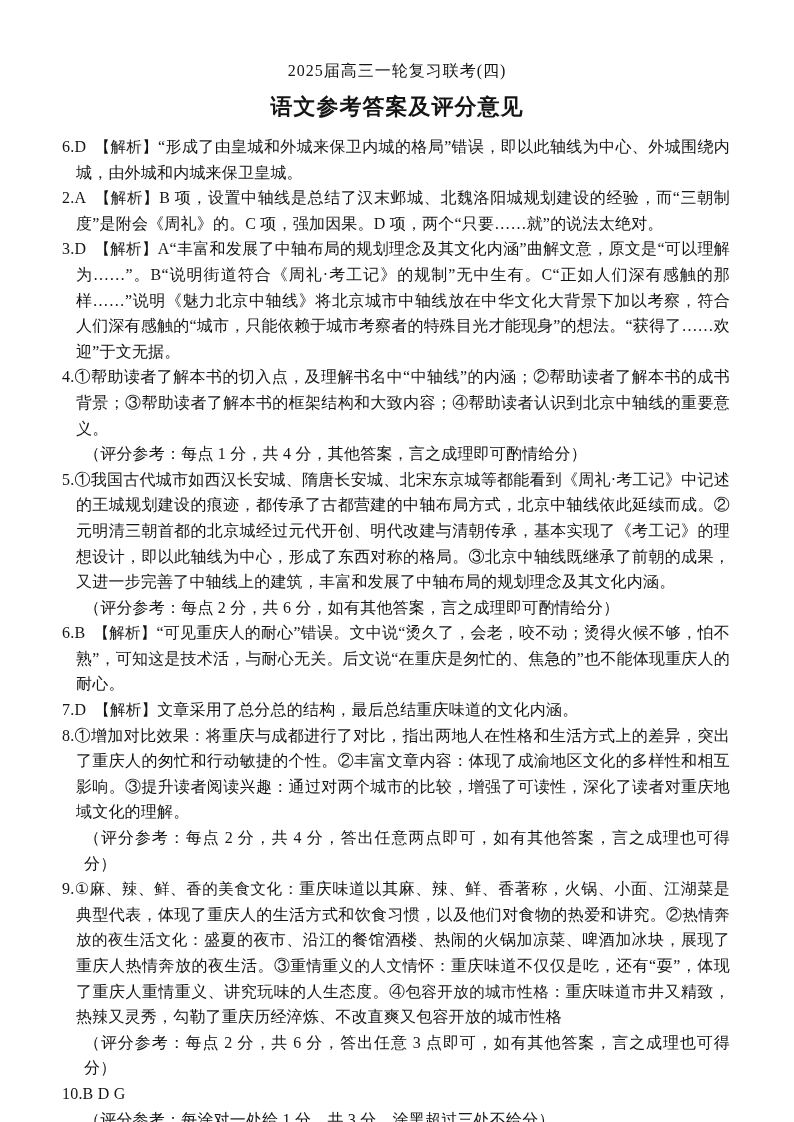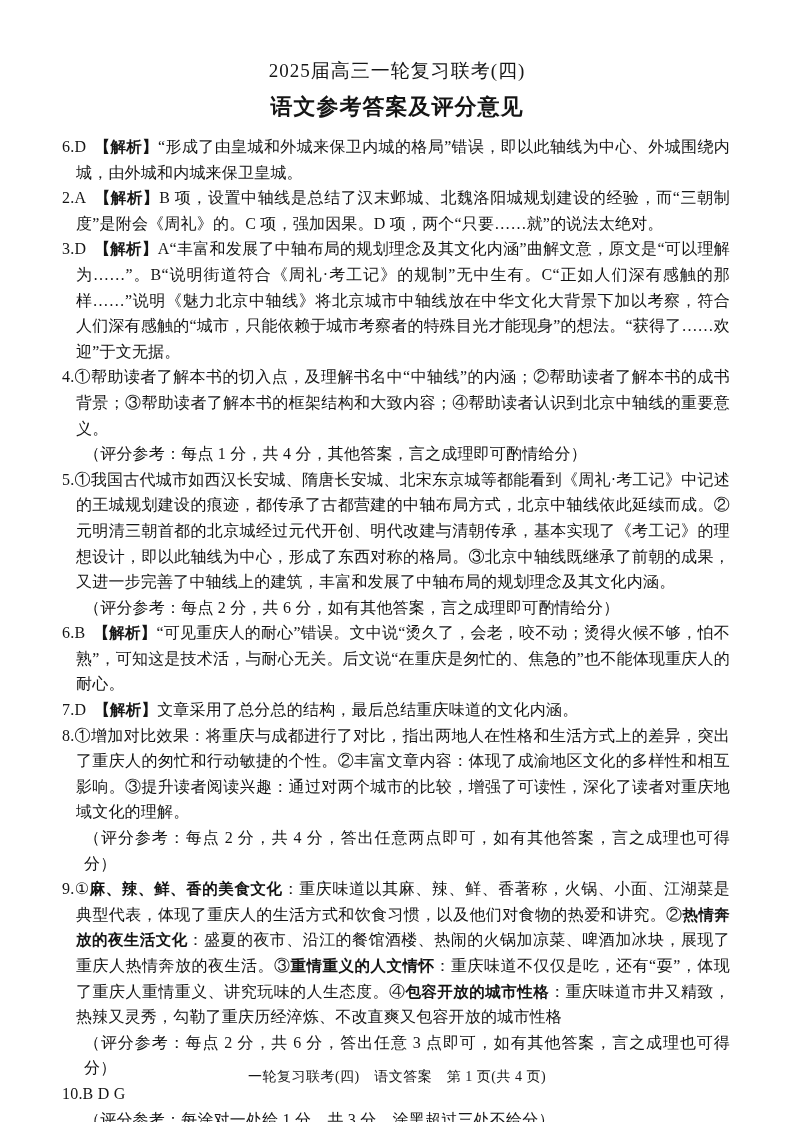--- a/index.html
+++ b/index.html
@@ -14,21 +14,21 @@
     margin: 0 auto;
     background: #ffffff;
     box-sizing: border-box;
     padding: 58px 62px 0 62px;
     font-family: "Liberation Serif", "DejaVu Serif", serif;
     color: #151515;
     overflow: hidden;
   }
   .title {
     text-align: center;
-    font-size: 19px;
+    font-size: 16px;
     letter-spacing: 1px;
     line-height: 26px;
   }
   .subtitle {
     text-align: center;
     font-size: 22px;
     font-weight: bold;
     font-family: Liberation Serif, serif;
     letter-spacing: 1px;
     margin-top: 9px;
@@ -46,21 +46,21 @@
     margin: 0;
   }
   .para.item {
     padding-left: 14px;
     text-indent: -14px;
   }
   .para.sub {
     padding-left: 22px;
   }
   .para b {
-    font-weight: bold;
+    font-weight: normal;
     font-family: "Liberation Sans", "DejaVu Sans", sans-serif;
     font-size: 15.5px;
   }
   .footer {
     position: absolute;
     bottom: 36px;
     left: 0;
     right: 0;
     text-align: center;
     font-size: 14px;
@@ -83,14 +83,13 @@
       <div class="para sub"><span>（评分参考：每点 2 分，共 6 分，如有其他答案，言之成理即可酌情给分）</span></div>
       <div class="para item"><span>6.B </span><b>【解析】</b><span>“可见重庆人的耐心”错误。文中说“烫久了，会老，咬不动；烫得火候不够，怕不熟”，可知这是技术活，与耐心无关。后文说“在重庆是匆忙的、焦急的”也不能体现重庆人的耐心。</span></div>
       <div class="para item"><span>7.D </span><b>【解析】</b><span>文章采用了总分总的结构，最后总结重庆味道的文化内涵。</span></div>
       <div class="para item"><span>8.①增加对比效果：将重庆与成都进行了对比，指出两地人在性格和生活方式上的差异，突出了重庆人的匆忙和行动敏捷的个性。②丰富文章内容：体现了成渝地区文化的多样性和相互影响。③提升读者阅读兴趣：通过对两个城市的比较，增强了可读性，深化了读者对重庆地域文化的理解。</span></div>
       <div class="para sub"><span>（评分参考：每点 2 分，共 4 分，答出任意两点即可，如有其他答案，言之成理也可得分）</span></div>
       <div class="para item"><span>9.①</span><b>麻、辣、鲜、香的美食文化</b><span>：重庆味道以其麻、辣、鲜、香著称，火锅、小面、江湖菜是典型代表，体现了重庆人的生活方式和饮食习惯，以及他们对食物的热爱和讲究。②</span><b>热情奔放的夜生活文化</b><span>：盛夏的夜市、沿江的餐馆酒楼、热闹的火锅加凉菜、啤酒加冰块，展现了重庆人热情奔放的夜生活。③</span><b>重情重义的人文情怀</b><span>：重庆味道不仅仅是吃，还有“耍”，体现了重庆人重情重义、讲究玩味的人生态度。④</span><b>包容开放的城市性格</b><span>：重庆味道市井又精致，热辣又灵秀，勾勒了重庆历经淬炼、不改直爽又包容开放的城市性格</span></div>
       <div class="para sub"><span>（评分参考：每点 2 分，共 6 分，答出任意 3 点即可，如有其他答案，言之成理也可得分）</span></div>
       <div class="para item"><span>10.B D G</span></div>
       <div class="para sub"><span>（评分参考：每涂对一处给 1 分，共 3 分，涂黑超过三处不给分）</span></div>
     </div>
-  <div class="footer">一轮复习联考(四)　语文答案　第 1 页(共 4 页)</div>
 </div>
 
 </body></html>

